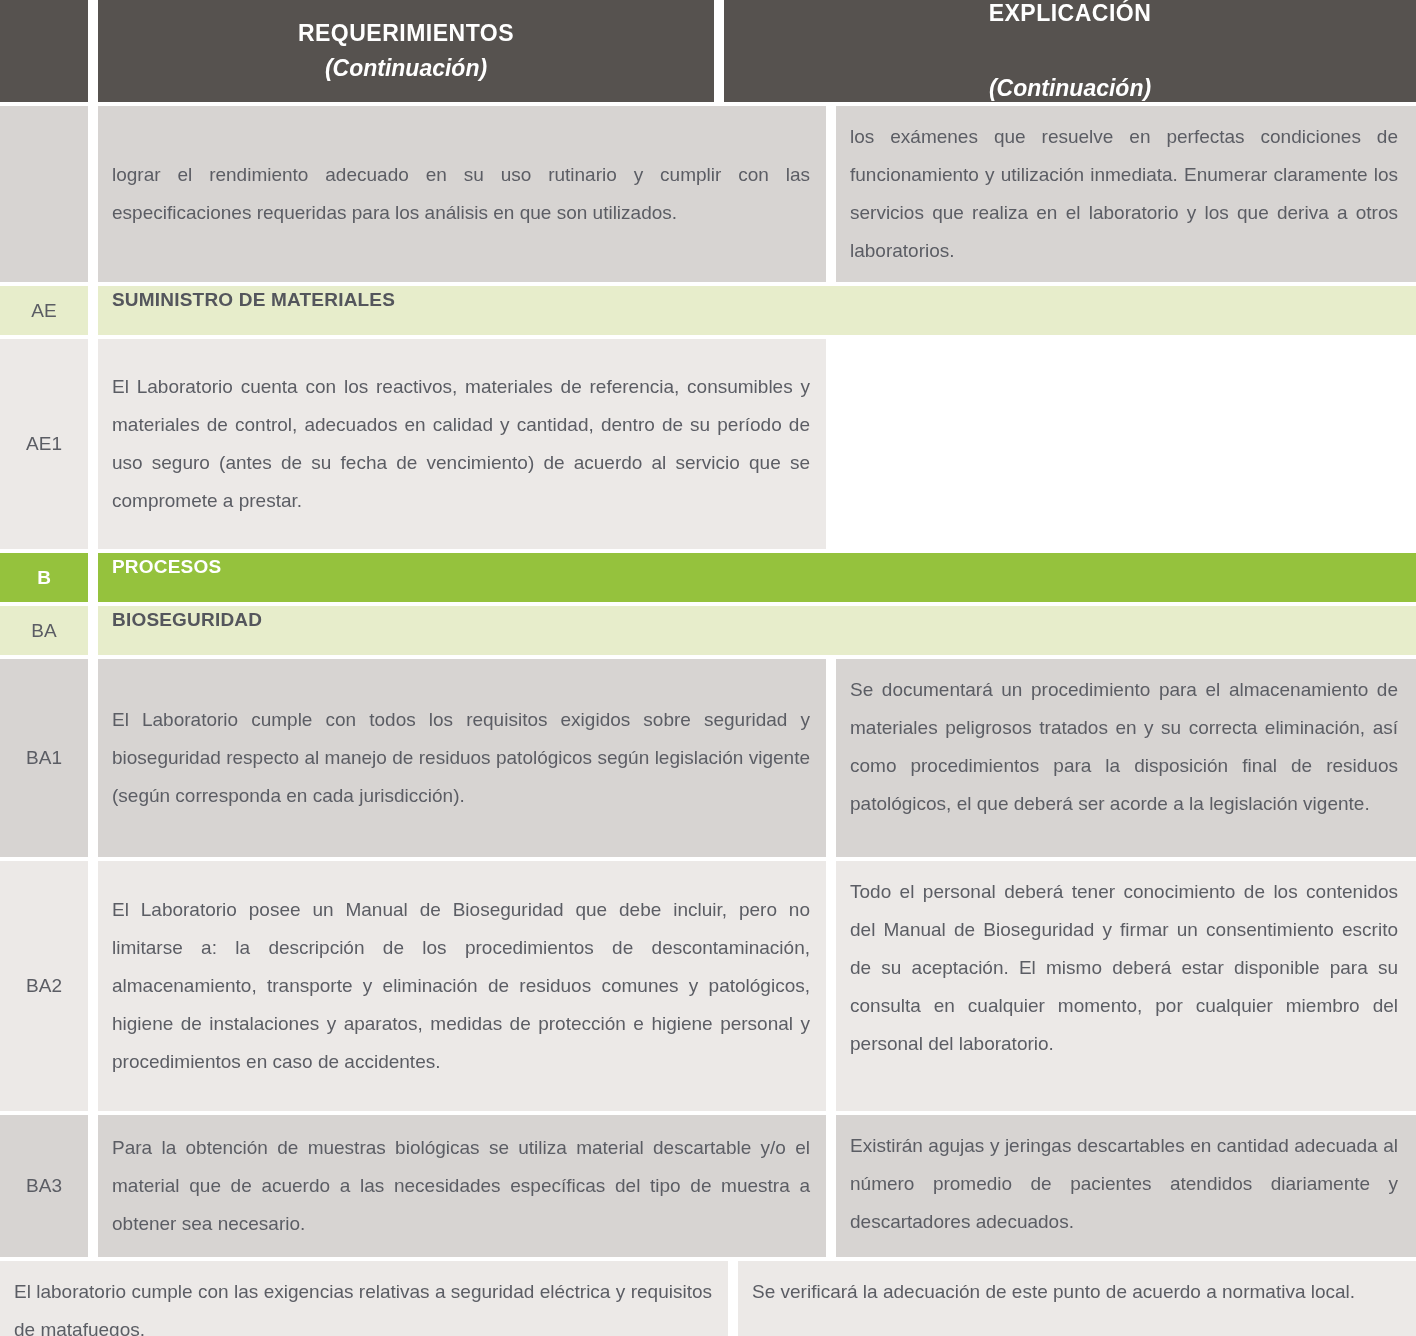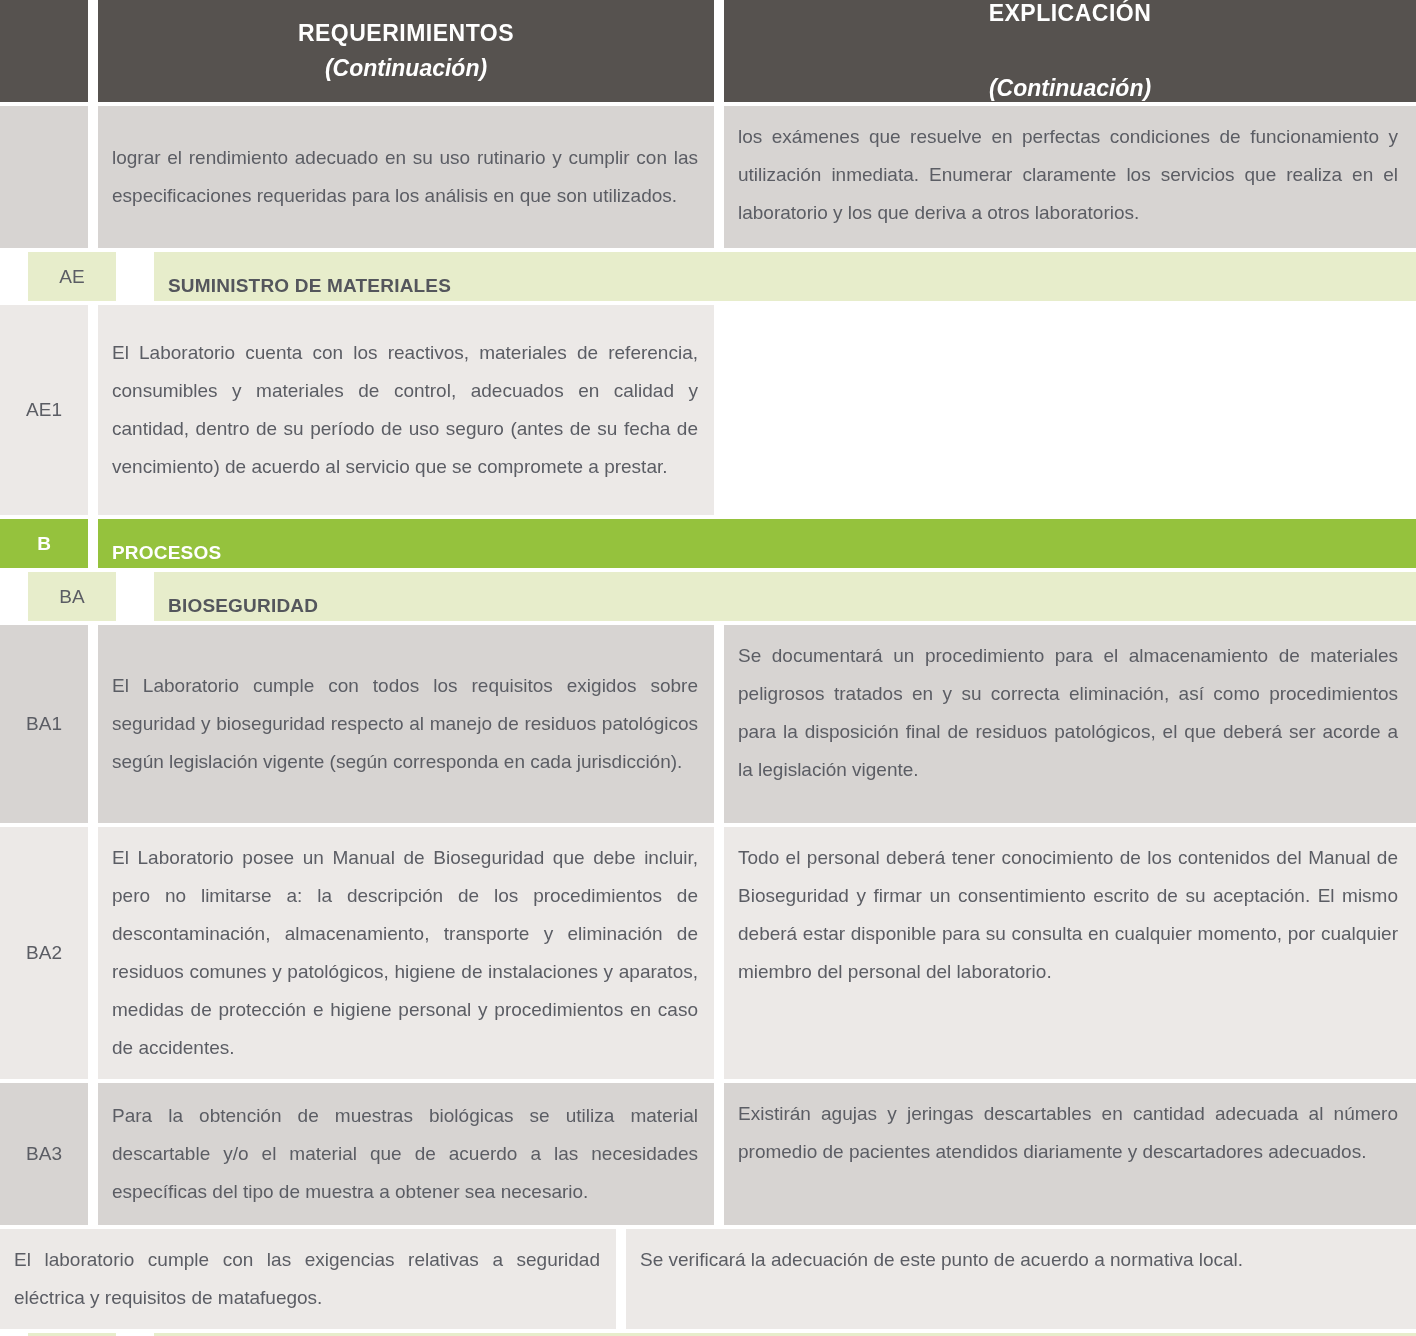--- a/index.html
+++ b/index.html
@@ -21,21 +21,21 @@
   .code-cell {
     width: 88px;
     flex: none;
     display: flex;
     align-items: center;
     justify-content: center;
     font-size: 19px;
     color: #5b5d64;
   }
   .req-cell {
-    width: 616px;
+    width: 728px;
     flex: none;
     box-sizing: border-box;
     display: flex;
     align-items: center;
     padding: 12px 16px 12px 14px;
   }
   .exp-cell {
     flex: 1;
     box-sizing: border-box;
     display: flex;
@@ -70,32 +70,32 @@
   .shade-dark .req-cell,
   .shade-dark .exp-cell { background: #d7d4d2; }
   .shade-light .code-cell,
   .shade-light .req-cell,
   .shade-light .exp-cell { background: #ece9e7; }
   
   .section-row { min-height: 49px; }
   .section-cell {
     flex: 1;
     display: flex;
-    align-items: flex-end;
-    padding: 16px 18px 4px 14px;
+    align-items: flex-start;
+    padding: 3px 18px 4px 14px;
     box-sizing: border-box;
   }
   .section-label {
     font-size: 19px;
     font-weight: bold;
     letter-spacing: 0.2px;
     color: #54565c;
   }
   .section-green .code-cell,
-  .section-green .section-cell { background: #e7edcb; margin-left: 28px; }
+  .section-green .section-cell { background: #e7edcb; }
   .section-main .code-cell,
   .section-main .section-cell { background: #95c23d; }
   .section-main .code-cell,
   .section-main .section-label { color: #ffffff; font-weight: bold; }
 </style>
 </head>
 <body>
 
 <div class="doc-table">
 

